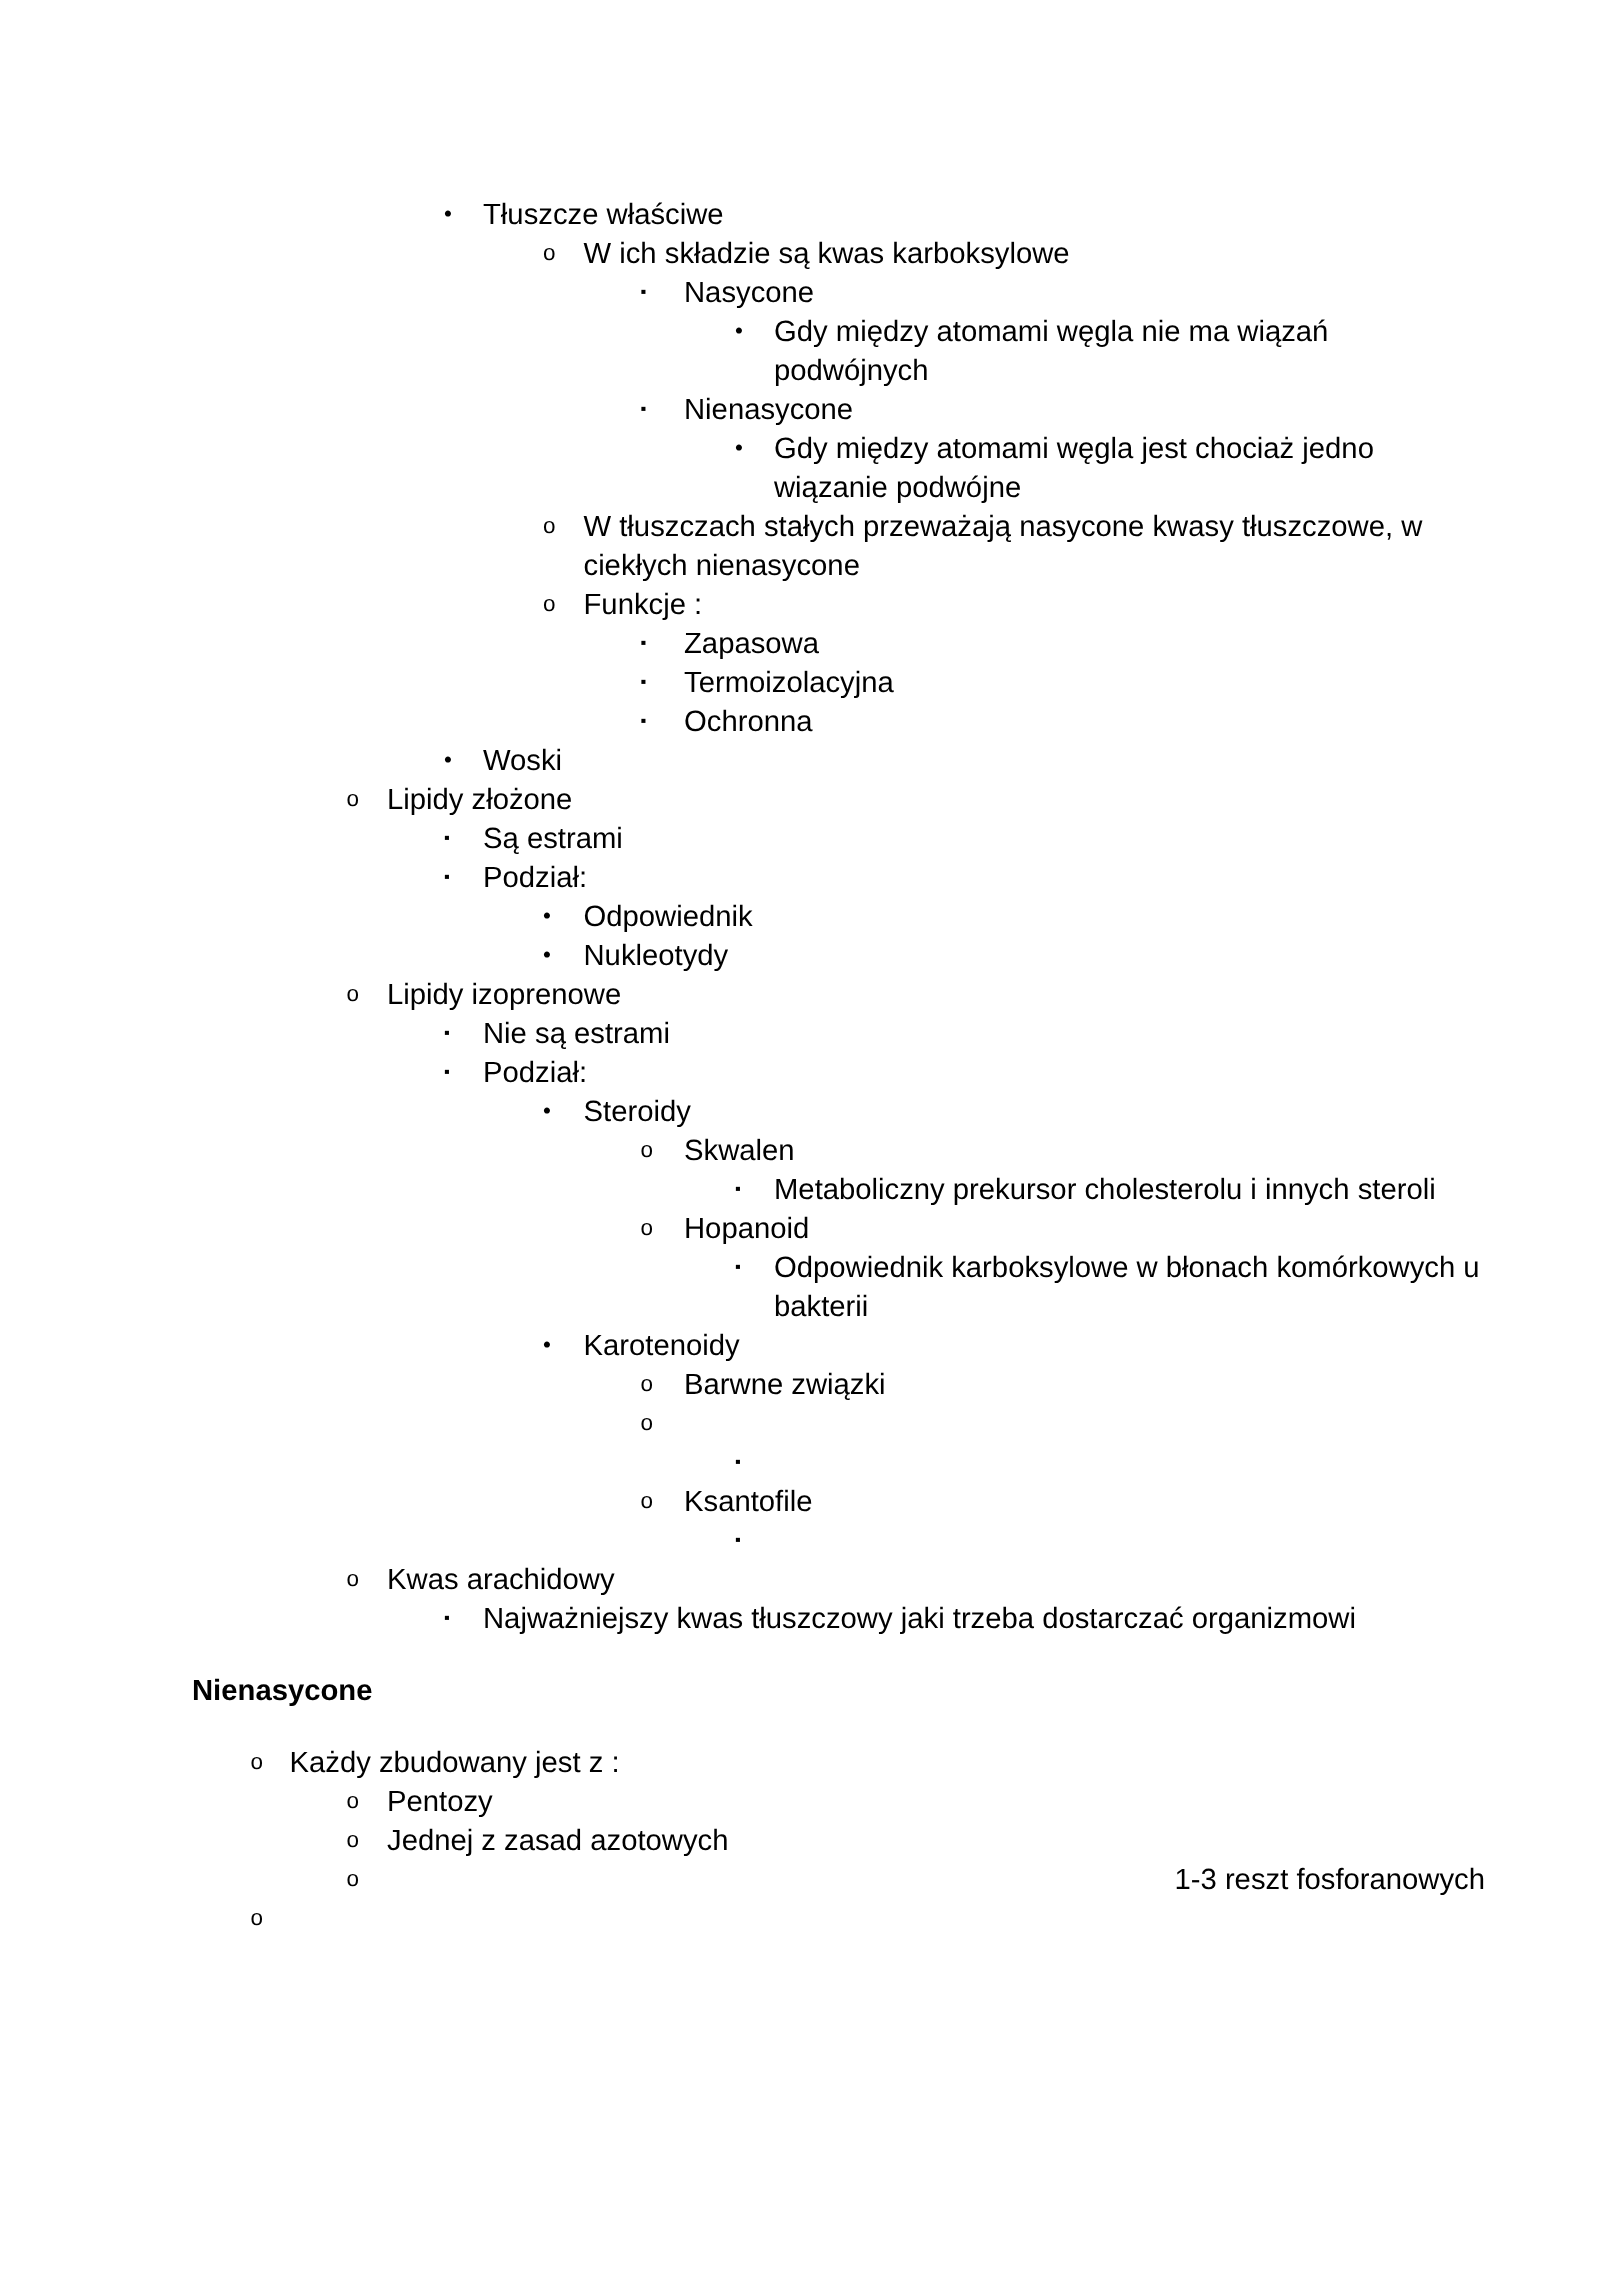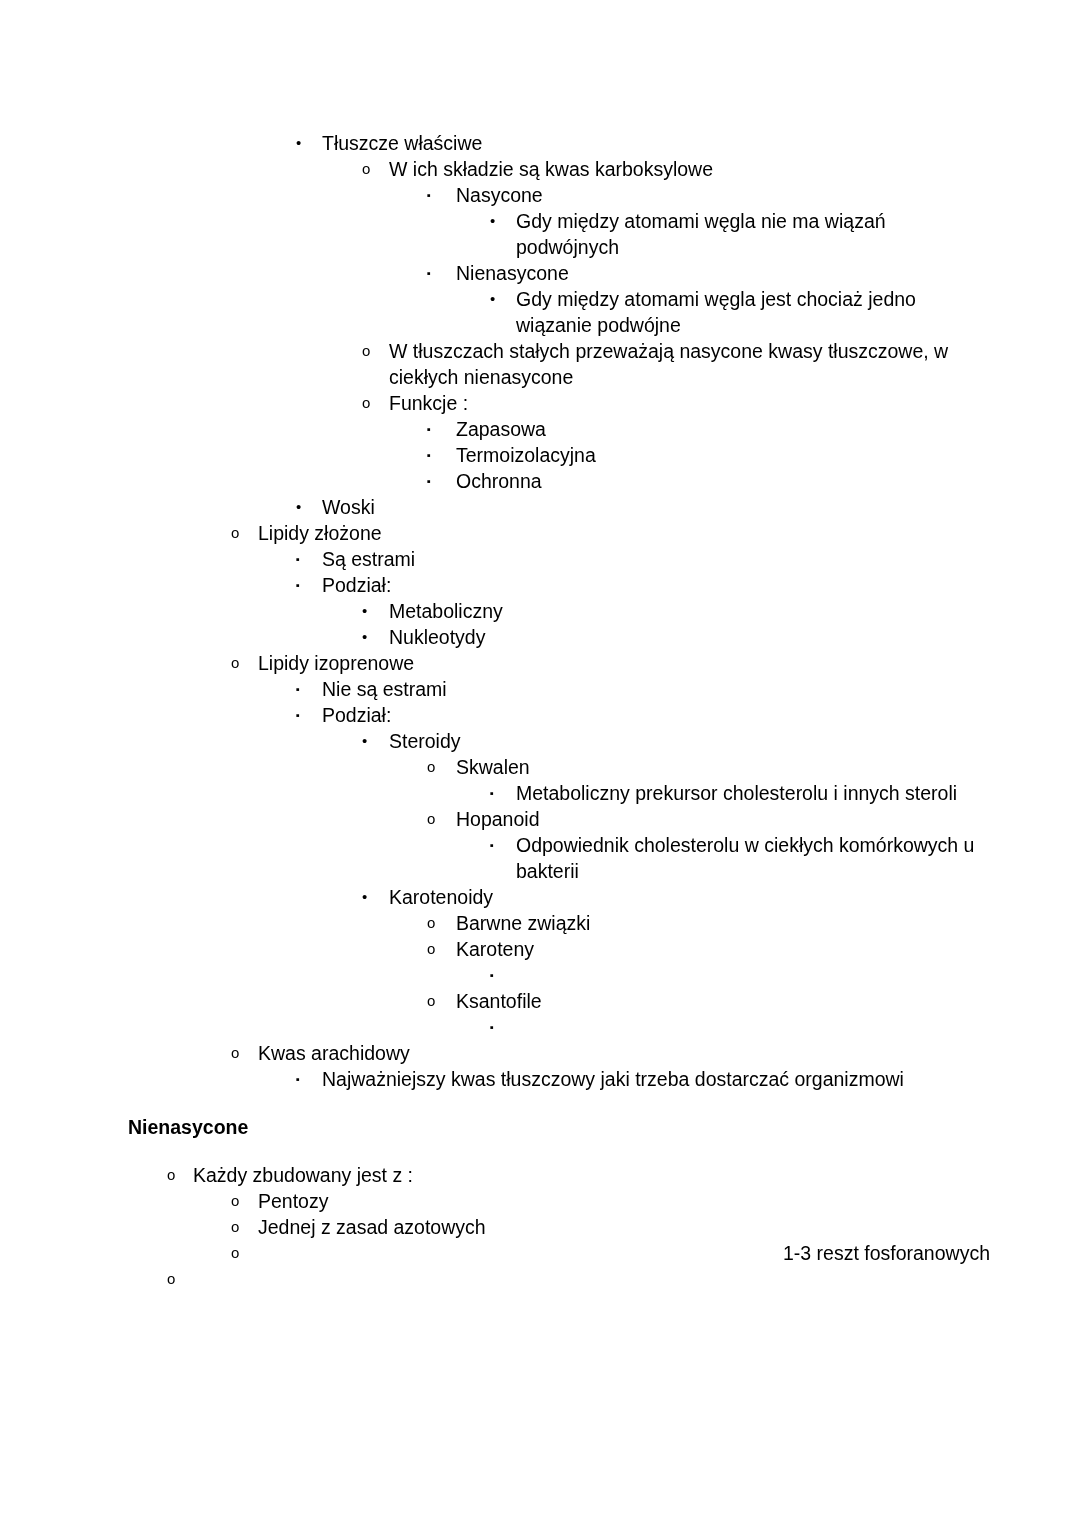--- a/index.html
+++ b/index.html
@@ -133,21 +133,21 @@
       <div class="row">
         <span class="bullet b-sq" style="left: 296px;">▪</span>
         <span class="txt" style="margin-left: 322px; max-width: 668px;">Są estrami</span>
       </div>
       <div class="row">
         <span class="bullet b-sq" style="left: 296px;">▪</span>
         <span class="txt" style="margin-left: 322px; max-width: 668px;">Podział:</span>
       </div>
       <div class="row">
         <span class="bullet b-disc" style="left: 362px;">•</span>
-        <span class="txt" style="margin-left: 389px; max-width: 601px;">Metaboliczny</span>
+        <span class="txt" style="margin-left: 389px; max-width: 601px;">Odpowiednik</span>
       </div>
       <div class="row">
         <span class="bullet b-disc" style="left: 362px;">•</span>
         <span class="txt" style="margin-left: 389px; max-width: 601px;">Nukleotydy</span>
       </div>
       <div class="row">
         <span class="bullet b-circ" style="left: 231px;">o</span>
         <span class="txt" style="margin-left: 258px; max-width: 732px;">Lipidy izoprenowe</span>
       </div>
       <div class="row">
@@ -169,33 +169,32 @@
       <div class="row">
         <span class="bullet b-sq" style="left: 490px;">▪</span>
         <span class="txt" style="margin-left: 516px; max-width: 474px;">Metaboliczny prekursor cholesterolu i innych steroli</span>
       </div>
       <div class="row">
         <span class="bullet b-circ" style="left: 427px;">o</span>
         <span class="txt" style="margin-left: 456px; max-width: 534px;">Hopanoid</span>
       </div>
       <div class="row">
         <span class="bullet b-sq" style="left: 490px;">▪</span>
-        <span class="txt" style="margin-left: 516px; max-width: 474px;">Odpowiednik cholesterolu w ciekłych komórkowych u bakterii</span>
+        <span class="txt" style="margin-left: 516px; max-width: 474px;">Odpowiednik karboksylowe w błonach komórkowych u bakterii</span>
       </div>
       <div class="row">
         <span class="bullet b-disc" style="left: 362px;">•</span>
         <span class="txt" style="margin-left: 389px; max-width: 601px;">Karotenoidy</span>
       </div>
       <div class="row">
         <span class="bullet b-circ" style="left: 427px;">o</span>
         <span class="txt" style="margin-left: 456px; max-width: 534px;">Barwne związki</span>
       </div>
       <div class="row">
         <span class="bullet b-circ" style="left: 427px;">o</span>
-        <span class="txt" style="margin-left: 456px; max-width: 534px;">Karoteny</span>
       </div>
       <div class="row">
         <span class="bullet b-sq" style="left: 490px;">▪</span>
       </div>
       <div class="row">
         <span class="bullet b-circ" style="left: 427px;">o</span>
         <span class="txt" style="margin-left: 456px; max-width: 534px;">Ksantofile</span>
       </div>
       <div class="row">
         <span class="bullet b-sq" style="left: 490px;">▪</span>

